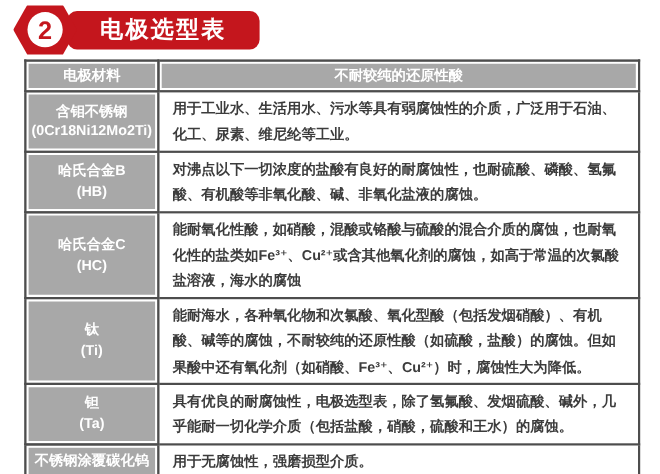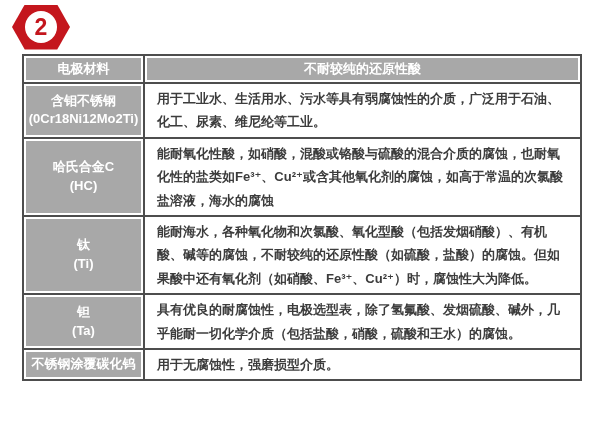--- a/index.html
+++ b/index.html
@@ -76,20 +76,23 @@
 </style>
 </head>
 <body style="--accent: #c4161d;">
 
 <div class="header">
   <div class="hexagon">
     <div class="hex-circle">
       <span class="hex-number">2</span>
     </div>
   </div>
+  <div class="title-pill">
+    <span class="title-text">电极选型表</span>
+  </div>
 </div>
 
 <table class="sel-table">
   <colgroup>
       <col class="c-mat">
       <col>
     </colgroup>
   <tbody>
       <tr class="rh-head">
     <th class="gray">电极材料</th>
@@ -97,20 +100,27 @@
   </tr>
 
   <tr class="rh-1">
     <td class="gray">
       <div class="mat-name">含钼不锈钢</div>
       <div class="mat-code">(0Cr18Ni12Mo2Ti)</div>
     </td>
     <td class="desc">用于工业水、生活用水、污水等具有弱腐蚀性的介质，广泛用于石油、化工、尿素、维尼纶等工业。</td>
   </tr>
 
+  <tr class="rh-2">
+    <td class="gray">
+      <div class="mat-name">哈氏合金B</div>
+      <div class="mat-code">(HB)</div>
+    </td>
+    <td class="desc">对沸点以下一切浓度的盐酸有良好的耐腐蚀性，也耐硫酸、磷酸、氢氟酸、有机酸等非氧化酸、碱、非氧化盐液的腐蚀。</td>
+  </tr>
 
   <tr class="rh-3">
     <td class="gray">
       <div class="mat-name">哈氏合金C</div>
       <div class="mat-code">(HC)</div>
     </td>
     <td class="desc">能耐氧化性酸，如硝酸，混酸或铬酸与硫酸的混合介质的腐蚀，也耐氧化性的盐类如Fe³⁺、Cu²⁺或含其他氧化剂的腐蚀，如高于常温的次氯酸盐溶液，海水的腐蚀</td>
   </tr>
 
   <tr class="rh-4">

